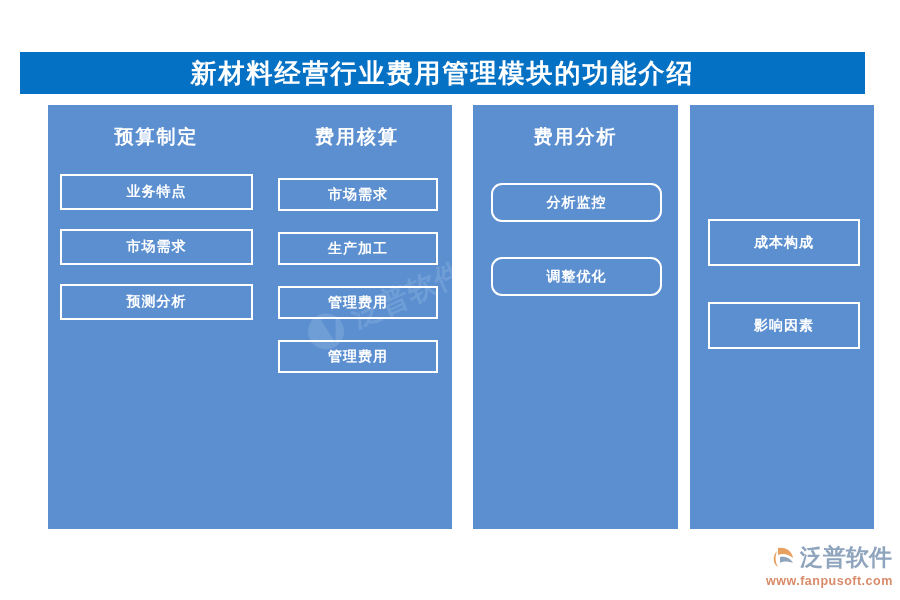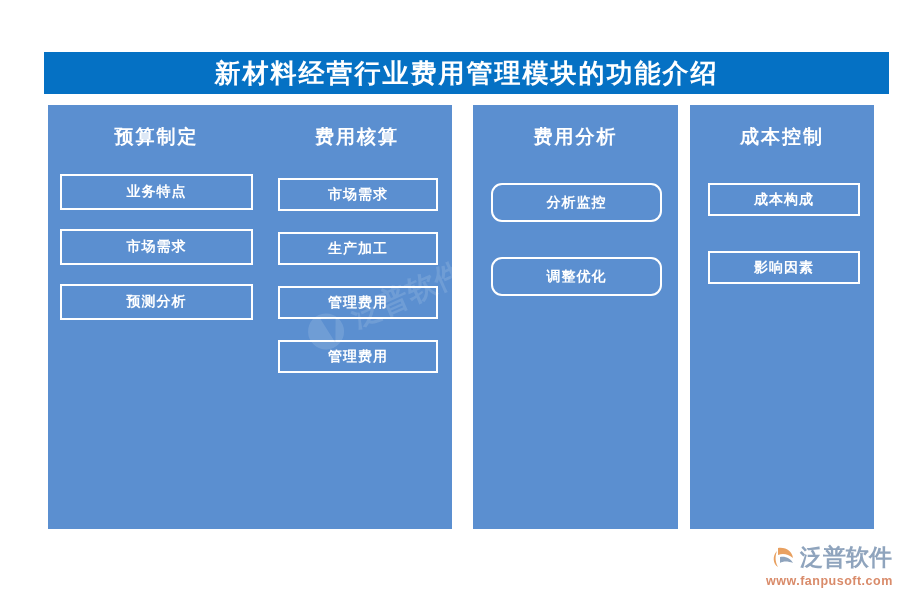--- a/index.html
+++ b/index.html
@@ -18,21 +18,21 @@
   #canvas {
     position: relative;
     width: 900px;
     height: 600px;
     background: #ffffff;
   }
 
   
   .title-bar {
     position: absolute;
-    left: 44px;
+    left: 20px;
     top: 52px;
     width: 845px;
     height: 42px;
     background: #0571c4;
     display: flex;
     align-items: center;
     justify-content: center;
   }
   .title-text {
     color: #ffffff;
@@ -93,21 +93,21 @@
     letter-spacing: 1px;
     display: flex;
     align-items: center;
     justify-content: center;
     white-space: nowrap;
     text-align: center;
   }
   .panel-1 .item-btn { height: 36px; margin-bottom: 19px; }
   .panel-2 .item-btn { height: 33px; margin-bottom: 21px; }
   .panel-3 .item-btn { height: 39px; margin-bottom: 35px; border-radius: 11px; }
-  .panel-4 .item-btn { height: 33px; margin-bottom: 35px; }
+  .panel-4 .item-btn { height: 47px; margin-bottom: 35px; margin-top: 36px; }
 
   
   .wm-center {
     position: absolute;
     left: 300px;
     top: 248px;
     width: 180px;
     height: 110px;
     transform: rotate(-24deg);
     opacity: 0.12;
@@ -197,21 +197,20 @@
 
   <div class="panel panel-3">
     <div class="panel-header">费用分析</div>
     <div class="item-list">
       <div class="item-btn">分析监控</div>
       <div class="item-btn">调整优化</div>
     </div>
   </div>
 
   <div class="panel panel-4">
-    <div class="panel-header">成本控制</div>
     <div class="item-list">
       <div class="item-btn">成本构成</div>
       <div class="item-btn">影响因素</div>
     </div>
   </div>
 
   <div class="wm-center">
     <div class="wm-mark">
       <svg width="46" height="40" viewBox="0 0 46 40" aria-hidden="true">
         <circle cx="20" cy="20" r="18" fill="#ffffff"></circle>

